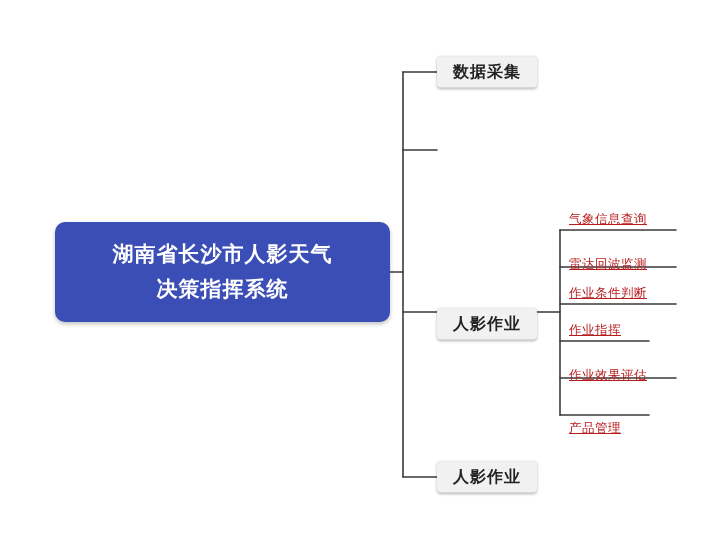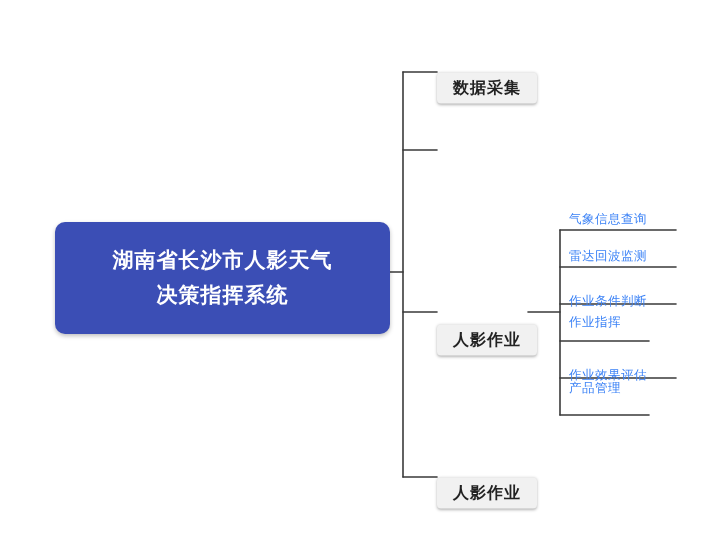--- a/index.html
+++ b/index.html
@@ -27,21 +27,21 @@
     stroke: #3a3a3a;
     stroke-width: 1.6;
     fill: none;
     stroke-linecap: round;
   }
   .root-node {
     position: absolute;
     left: 55px;
     top: 222px;
     width: 335px;
-    height: 112px;
+    height: 100px;
     background: #3b4eb5;
     border-radius: 10px;
     box-shadow: 0 2px 4px rgba(0,0,0,0.25);
     color: #ffffff;
     font-size: 21px;
     font-weight: bold;
     line-height: 1.65;
     display: flex;
     align-items: center;
     justify-content: center;
@@ -57,42 +57,42 @@
     background: #f1f1f1;
     border-radius: 4px;
     box-shadow: 0 1px 3px rgba(0,0,0,0.3);
     color: #222222;
     font-size: 16px;
     font-weight: bold;
     padding: 5px 16px;
     white-space: nowrap;
     letter-spacing: 1px;
     cursor: pointer;
-    margin-top: 16px;
   }
   .branch-node.b1 { top: 72px; }
   .branch-node.b2 { top: 150px; }
   .branch-node.b3 { top: 324px; }
   .branch-node.b4 { top: 477px; }
   .leaf-label {
     position: absolute;
     left: 569px;
-    color: #3b82f6;
+    color: #b91c1c;
     font-size: 12.5px;
     font-weight: 500;
     white-space: nowrap;
     letter-spacing: 0.5px;
     cursor: pointer;
+    text-decoration: underline;
   }
   .leaf-label.l1 { top: 211px; }
-  .leaf-label.l2 { top: 248px; }
-  .leaf-label.l3 { top: 293px; }
-  .leaf-label.l4 { top: 314px; }
+  .leaf-label.l2 { top: 256px; }
+  .leaf-label.l3 { top: 285px; }
+  .leaf-label.l4 { top: 322px; }
   .leaf-label.l5 { top: 367px; }
-  .leaf-label.l6 { top: 380px; }
+  .leaf-label.l6 { top: 420px; }
 </style>
 </head>
 <body>
 
 <div class="canvas">
 
   <svg class="connectors" viewBox="0 0 718 547" xmlns="http://www.w3.org/2000/svg">
 
     <path d="M390 272 H403"></path>
 

